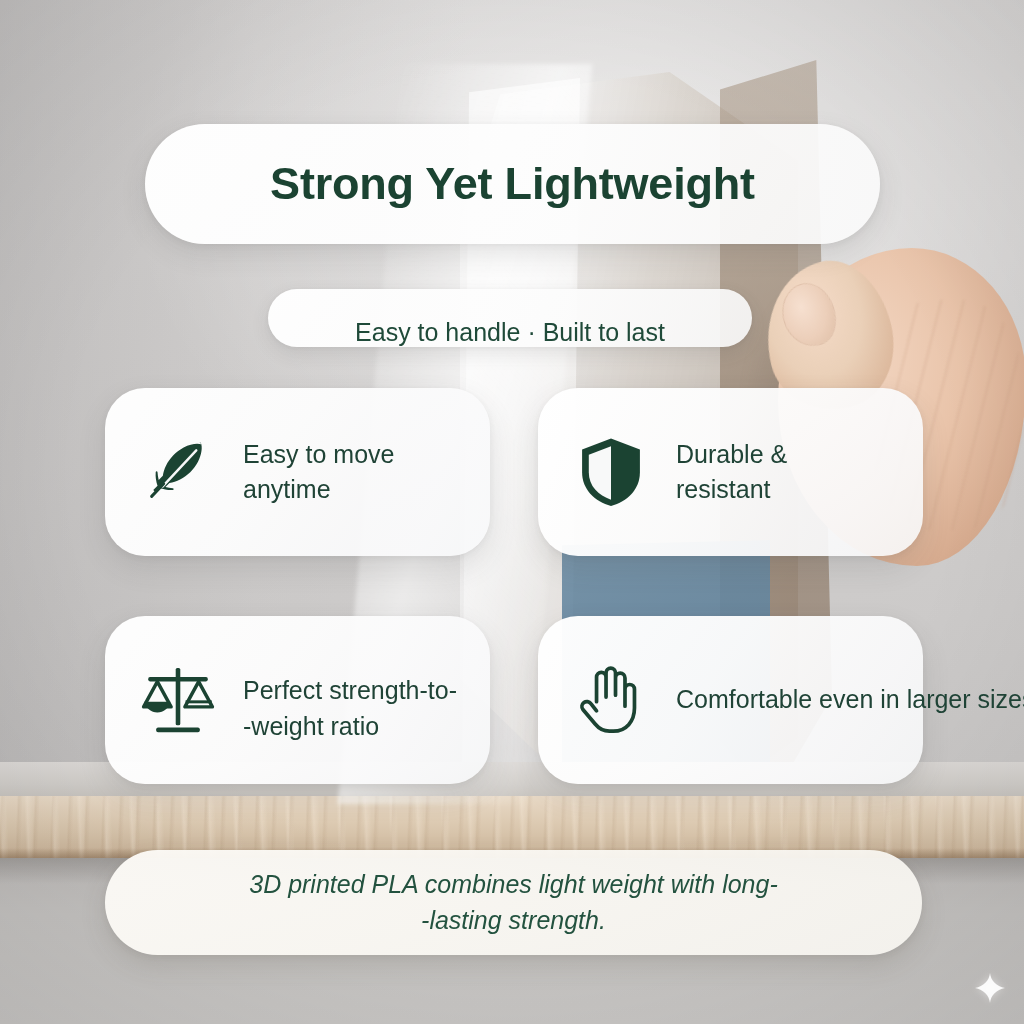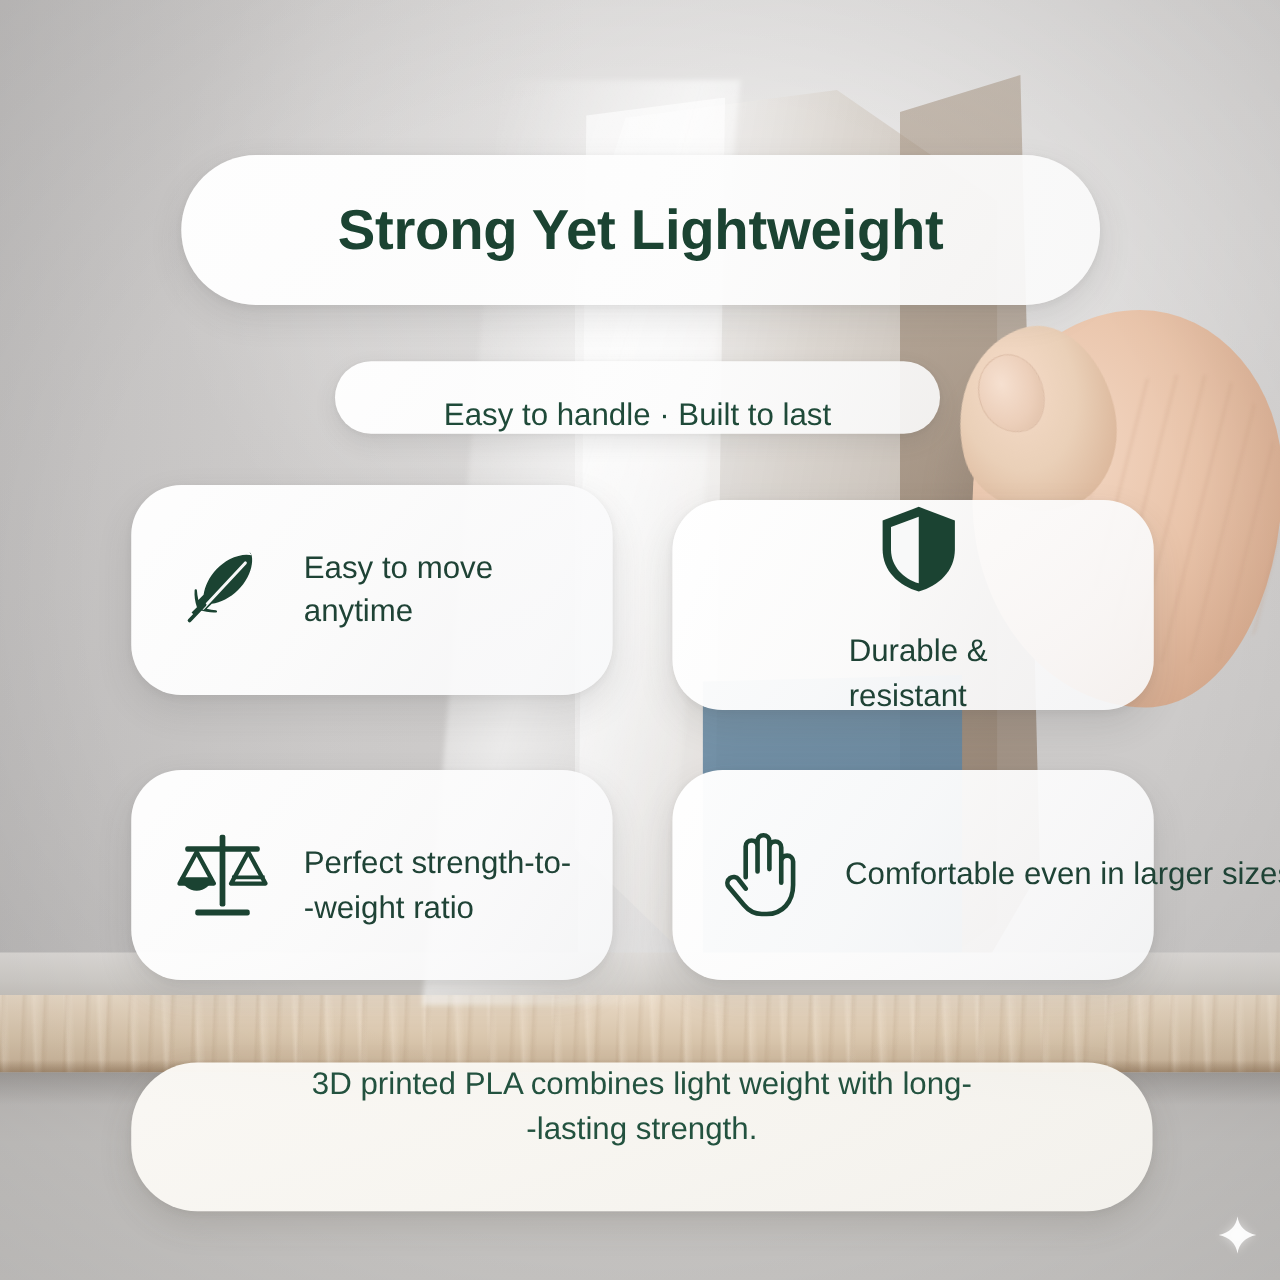--- a/index.html
+++ b/index.html
@@ -220,21 +220,21 @@
     position: absolute;
     width: 385px; height: 168px;
     border-radius: 40px;
     background: linear-gradient(125deg, rgba(255,255,255,0.975) 0%, rgba(253,253,253,0.955) 44%, rgba(250,250,251,0.92) 78%, rgba(248,249,250,0.88) 100%);
     box-shadow: 0 12px 28px rgba(70,70,70,0.13), 0 2px 6px rgba(70,70,70,0.07);
     display: flex; align-items: center;
     padding: 0 26px 0 34px;
     gap: 26px;
   }
   .card-1 { left: 105px; top: 388px; }
-  .card-2 { left: 538px; top: 400px; flex-direction: column; }
+  .card-2 { left: 538px; top: 388px; }
   .card-3 { left: 105px; top: 616px; }
   .card-4 { left: 538px; top: 616px; }
 
   .card-icon {
     flex: 0 0 auto;
     width: 78px; height: 78px;
     display: flex; align-items: center; justify-content: center;
     color: #1b4332;
   }
   .card-icon svg { display: block; }
@@ -245,26 +245,27 @@
     line-height: 1.42;
     font-weight: 400;
     white-space: pre-line;
   }
   .card-4 .card-label { white-space: nowrap; }
   .card-3 .card-label { white-space: pre-line; margin-top: 17px; }
 
   .footer-pill {
     position: absolute;
     left: 105px; top: 850px;
-    width: 817px; height: 119px;
+    width: 817px; height: 105px;
     border-radius: 53px;
     background: linear-gradient(160deg, rgba(252,250,246,0.965) 0%, rgba(250,248,243,0.95) 46%, rgba(247,245,240,0.93) 100%);
     box-shadow: 0 11px 26px rgba(80,72,62,0.15), 0 2px 6px rgba(80,72,62,0.08);
-    display: flex; align-items: flex-start; justify-content: center;
+    display: flex; align-items: center; justify-content: center;
     padding: 0 54px;
+    font-style: italic;
   }
   .footer-text {
     color: #23523f;
     font-size: 25px;
     line-height: 1.42;
     text-align: center;
     white-space: pre-line;
   }
 
   .sparkle {

